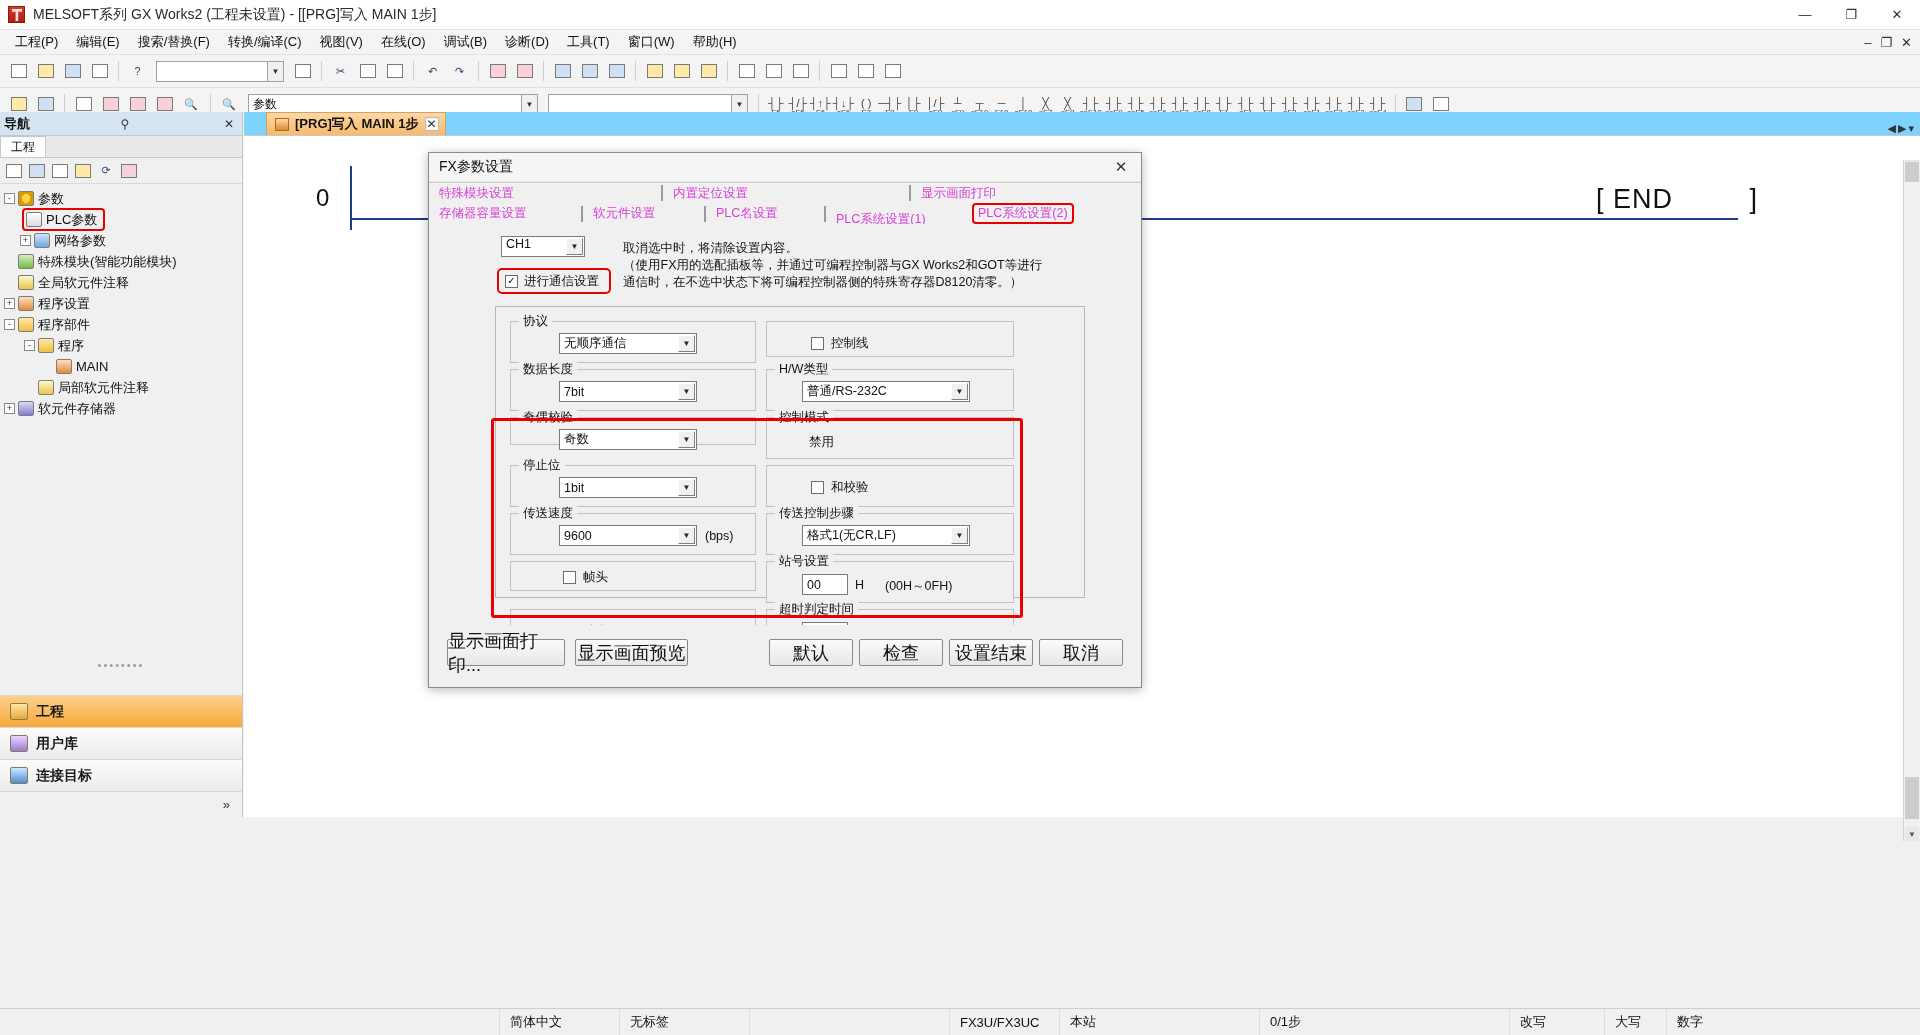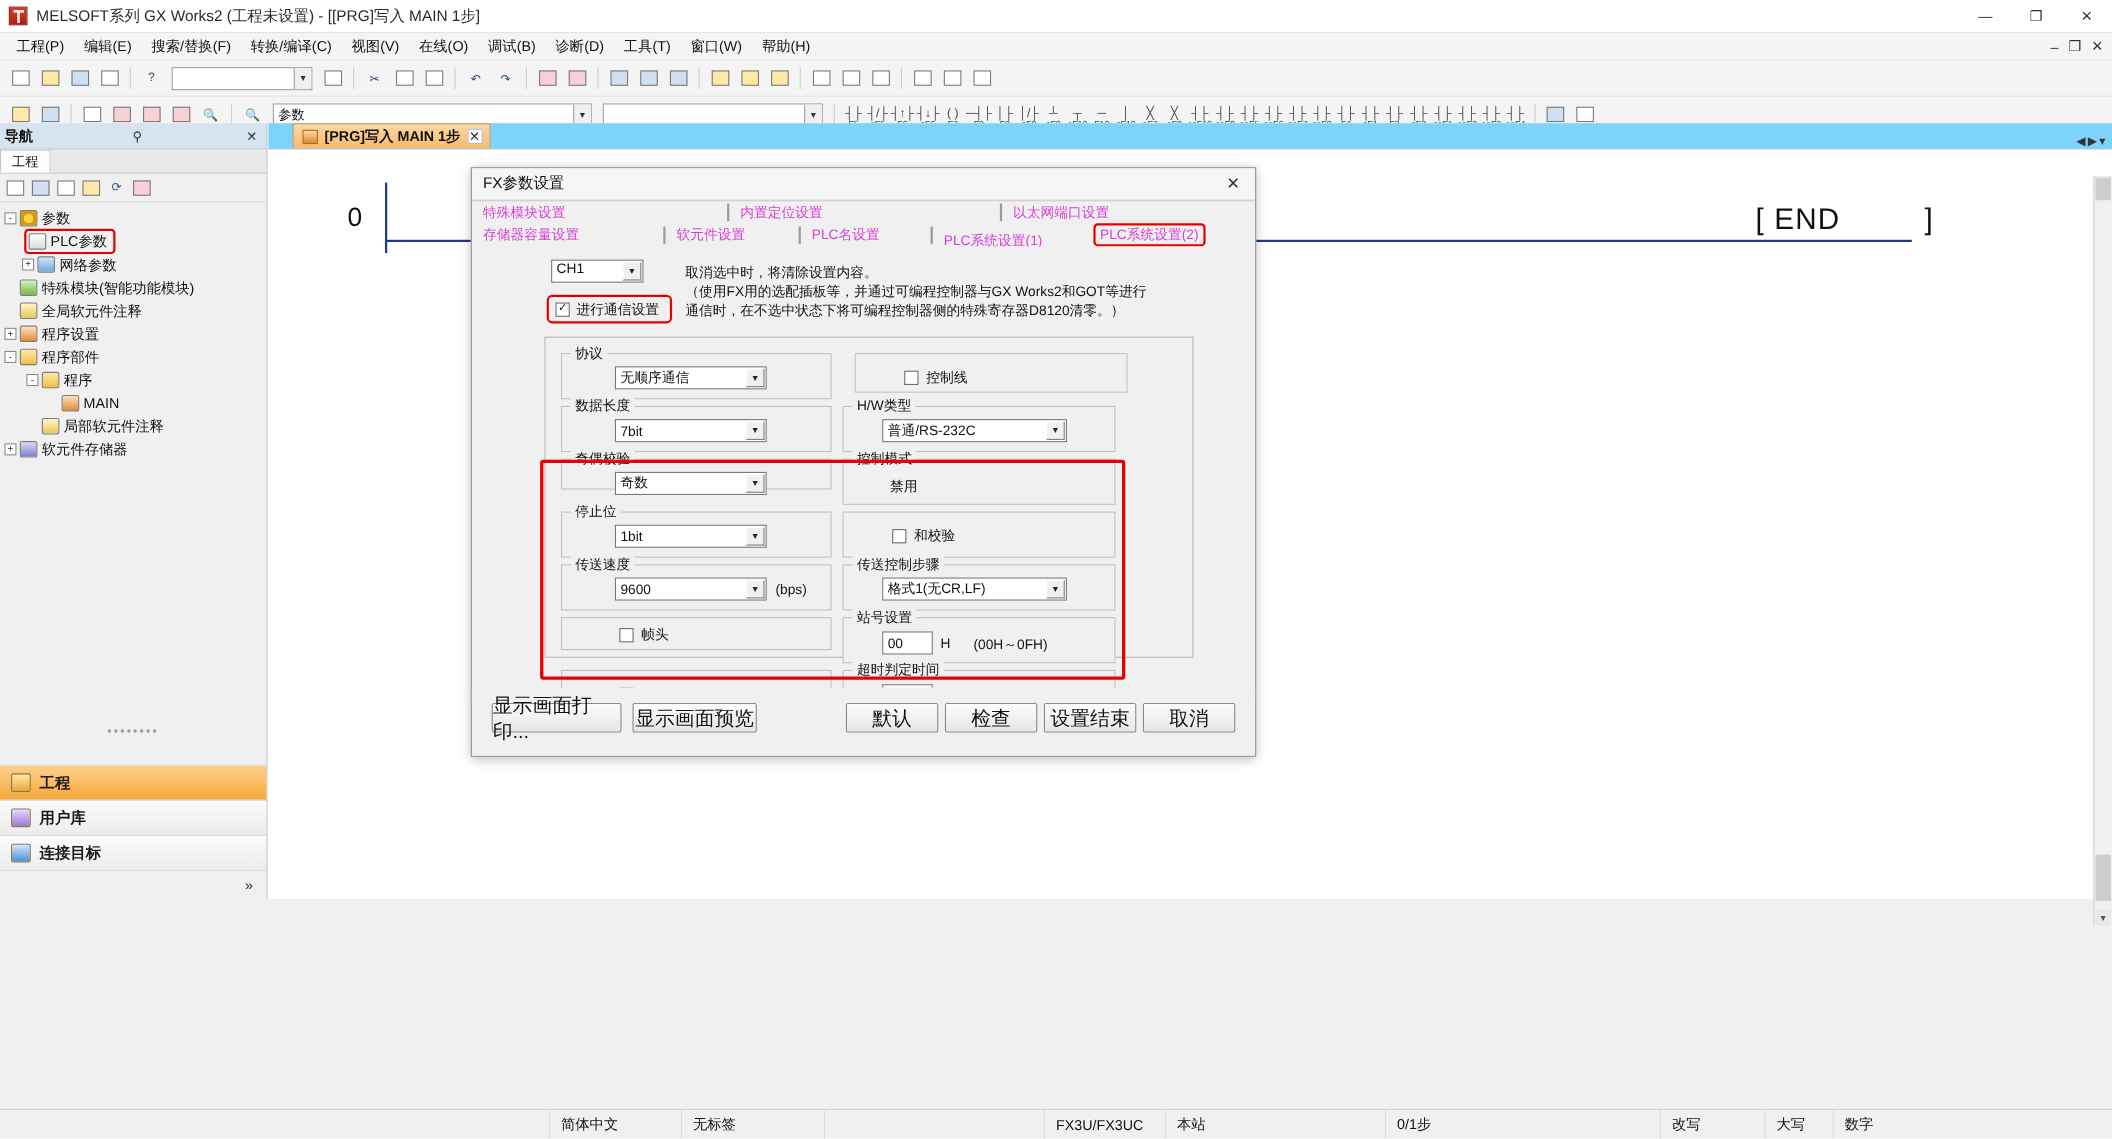--- a/index.html
+++ b/index.html
@@ -714,26 +714,26 @@
     </div>
 
     <div class="tabrow r1">
       <div class="dtab" style="left:0;width:232px;padding-left:10px;">特殊模块设置</div>
       <div class="dtab" style="width:248px;">
         <span class="sep"></span>
         <span style="padding-left:6px;">内置定位设置</span>
       </div>
       <div class="dtab" style="">
         <span class="sep"></span>
-        <span style="padding-left:6px;">以太网端口设置</span>
+        <span style="padding-left:6px;">显示画面打印</span>
       </div>
     </div>
     <div class="tabrow r2">
       <div class="dtab" style="width:152px;padding-left:10px;">存储器容量设置</div>
-      <div class="dtab" style="width:123px;margin-left:22px;">
+      <div class="dtab" style="width:123px;">
         <span class="sep"></span>
         <span style="padding-left:6px;">软元件设置</span>
       </div>
       <div class="dtab" style="width:120px;">
         <span class="sep"></span>
         <span style="padding-left:6px;">PLC名设置</span>
       </div>
       <div class="dtab" style="width:148px;">
         <span class="sep"></span>
         <span style="padding-left:6px;margin-top:12px;">PLC系统设置(1)</span>
@@ -802,21 +802,21 @@
           <span class="plain-lbl" style="left:194px;top:15px;">(bps)</span>
         </div>
 
         <div class="gbox" style="left:14px;top:254px;width:246px;height:30px;">
           <div class="cbrow" style="left:52px;top:7px;">
             <span class="chk"></span>
             <span>帧头</span>
           </div>
         </div>
 
-        <div class="gbox" style="left:270px;top:14px;width:248px;height:36px;margin-left:11px;">
+        <div class="gbox" style="left:270px;top:14px;width:248px;height:36px;">
           <div class="cbrow" style="left:44px;top:13px;">
             <span class="chk"></span>
             <span>控制线</span>
           </div>
         </div>
 
         <div class="gbox" style="left:270px;top:62px;width:248px;height:42px;">
           <span class="gtitle">H/W类型</span>
           <div class="combo" style="left:35px;top:11px;width:168px;">
             <span>普通/RS-232C</span>

